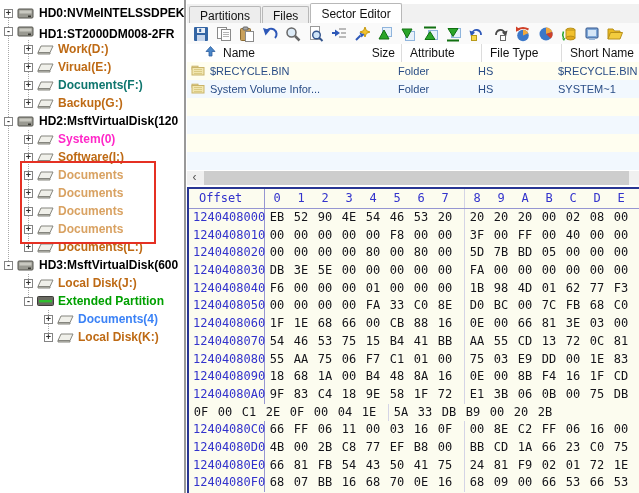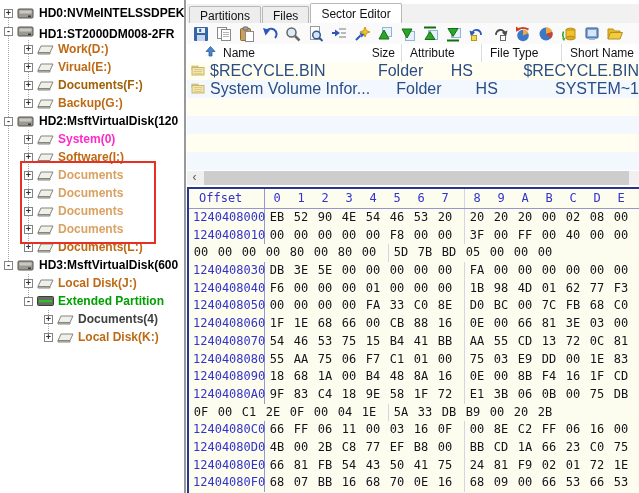--- a/index.html
+++ b/index.html
@@ -31,21 +31,21 @@
   
   .flist-header{position:absolute;left:12px;top:44px;width:452px;height:18px;display:flex;
                 font-size:12px;color:#111;align-items:center;background:#fff;}
   .fh{box-sizing:border-box;height:18px;line-height:18px;}
   .fh-name{width:150px;padding-left:6px;display:flex;align-items:center;gap:7px;}
   .fh-size{width:53px;text-align:right;padding-right:6px;border-right:1px solid #DCDCDC;}
   .fh-type{width:80px;padding-left:8px;border-right:1px solid #DCDCDC;}
   .fh-attr{width:80px;padding-left:8px;border-right:1px solid #DCDCDC;}
   .fh-short{flex:1;padding-left:8px;}
   .flist-rows{position:absolute;left:0;top:62px;width:452px;}
-  .frow{height:18px;display:flex;align-items:center;font-size:16px;color:#2A4D86;}
+  .frow{height:18px;display:flex;align-items:center;font-size:11px;color:#2A4D86;}
   .frow:nth-child(odd){background:#FFFEF0;}
   .frow:nth-child(even){background:#F2F8FE;}
   .fc-name{width:203px;display:flex;align-items:center;gap:5px;padding-left:4px;box-sizing:border-box;
            overflow:hidden;white-space:nowrap;}
   .fc-type{width:80px;padding-left:8px;box-sizing:border-box;}
   .fc-attr{width:80px;padding-left:8px;box-sizing:border-box;}
   .fc-short{flex:1;padding-left:8px;box-sizing:border-box;}
   
   .hscroll{position:absolute;left:0;top:171px;width:452px;height:14px;background:#F0F0F0;}
   .hs-btn{position:absolute;left:0;top:0;width:15px;height:14px;color:#555;font-size:12px;
@@ -118,21 +118,21 @@
           <span class="tlabel" style="color: rgb(190, 106, 20);">Virual(E:)</span>
         </div>
         <div class="tree-row" style="padding-left: 24px;">
           <span class="expander">+</span>
           <span class="ticon">
             <svg width="17" height="11" viewBox="0 0 17 11">
               <polygon points="4,2 16,2 13,8.5 1,8.5" fill="#F0F0EA" stroke="#85857E"></polygon>
               <polygon points="1,8.5 13,8.5 13,10 1,10" fill="#C9C9C0" stroke="#85857E"></polygon>
             </svg>
           </span>
-          <span class="tlabel" style="color: #a16207;">Documents(F:)</span>
+          <span class="tlabel" style="color: #0f766e;">Documents(F:)</span>
         </div>
         <div class="tree-row" style="padding-left: 24px;">
           <span class="expander">+</span>
           <span class="ticon">
             <svg width="17" height="11" viewBox="0 0 17 11">
               <polygon points="4,2 16,2 13,8.5 1,8.5" fill="#F0F0EA" stroke="#85857E"></polygon>
               <polygon points="1,8.5 13,8.5 13,10 1,10" fill="#C9C9C0" stroke="#85857E"></polygon>
             </svg>
           </span>
           <span class="tlabel" style="color: rgb(190, 106, 20);">Backup(G:)</span>
@@ -250,21 +250,21 @@
           <span class="tlabel" style="color: rgb(0, 160, 0);">Extended Partition</span>
         </div>
         <div class="tree-row" style="padding-left: 44px;">
           <span class="expander">+</span>
           <span class="ticon">
             <svg width="17" height="11" viewBox="0 0 17 11">
               <polygon points="4,2 16,2 13,8.5 1,8.5" fill="#F0F0EA" stroke="#85857E"></polygon>
               <polygon points="1,8.5 13,8.5 13,10 1,10" fill="#C9C9C0" stroke="#85857E"></polygon>
             </svg>
           </span>
-          <span class="tlabel" style="color: #404040;">Documents(4)</span>
+          <span class="tlabel" style="color: #3b82f6;">Documents(4)</span>
         </div>
         <div class="tree-row" style="padding-left: 44px;">
           <span class="expander">+</span>
           <span class="ticon">
             <svg width="17" height="11" viewBox="0 0 17 11">
               <polygon points="4,2 16,2 13,8.5 1,8.5" fill="#F0F0EA" stroke="#85857E"></polygon>
               <polygon points="1,8.5 13,8.5 13,10 1,10" fill="#C9C9C0" stroke="#85857E"></polygon>
             </svg>
           </span>
           <span class="tlabel" style="color: rgb(190, 106, 20);">Local Disk(K:)</span>
@@ -531,20 +531,21 @@
             <span class="hb">00</span>
             <span class="hb g8">3F</span>
             <span class="hb">00</span>
             <span class="hb">FF</span>
             <span class="hb">00</span>
             <span class="hb">40</span>
             <span class="hb">00</span>
             <span class="hb">00</span>
           </div>
           <div class="hex-row">
+            <span class="ho">1240408020</span>
             <span class="hb">00</span>
             <span class="hb">00</span>
             <span class="hb">00</span>
             <span class="hb">00</span>
             <span class="hb">80</span>
             <span class="hb">00</span>
             <span class="hb">80</span>
             <span class="hb">00</span>
             <span class="hb g8">5D</span>
             <span class="hb">7B</span>

